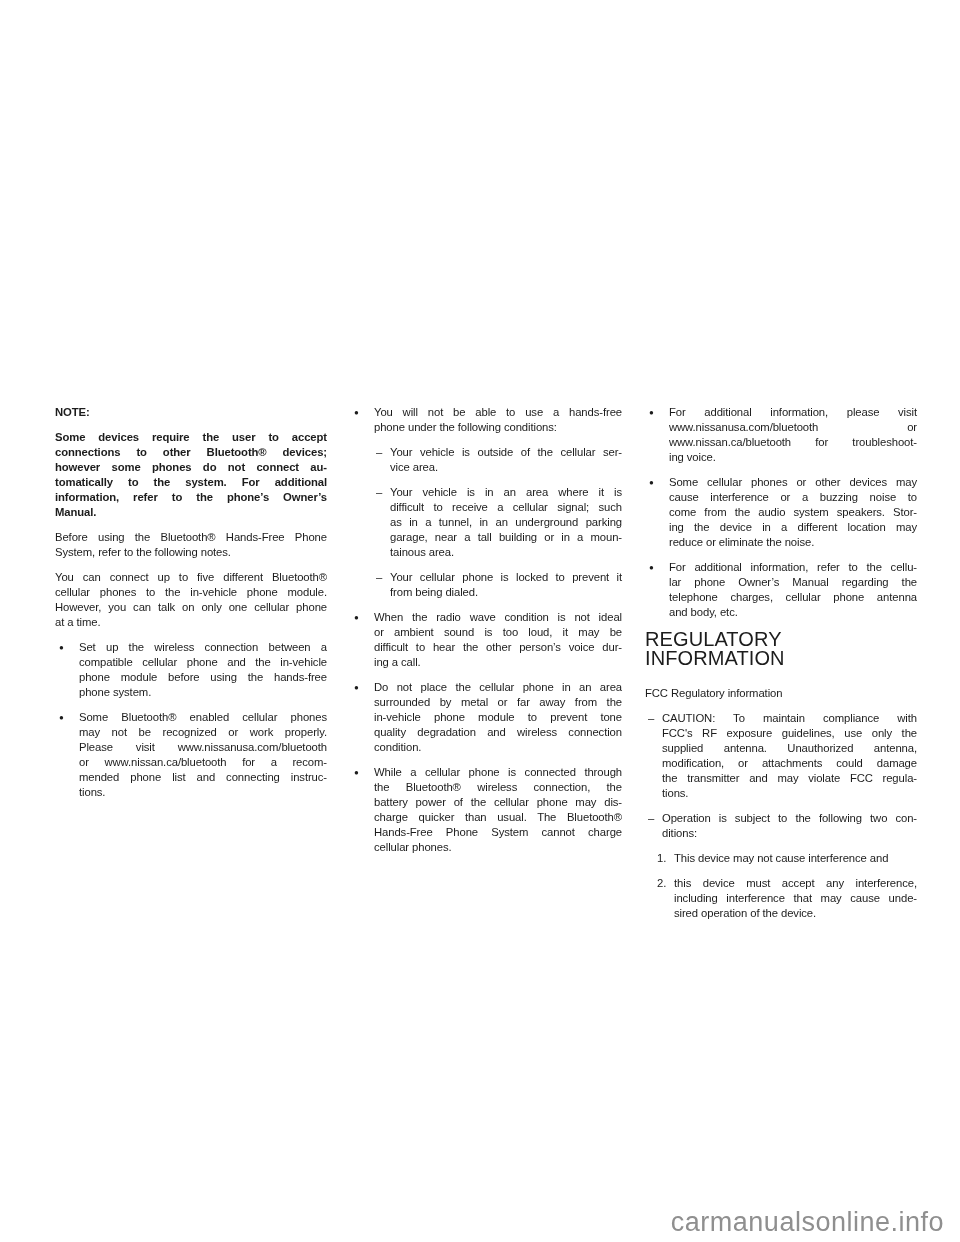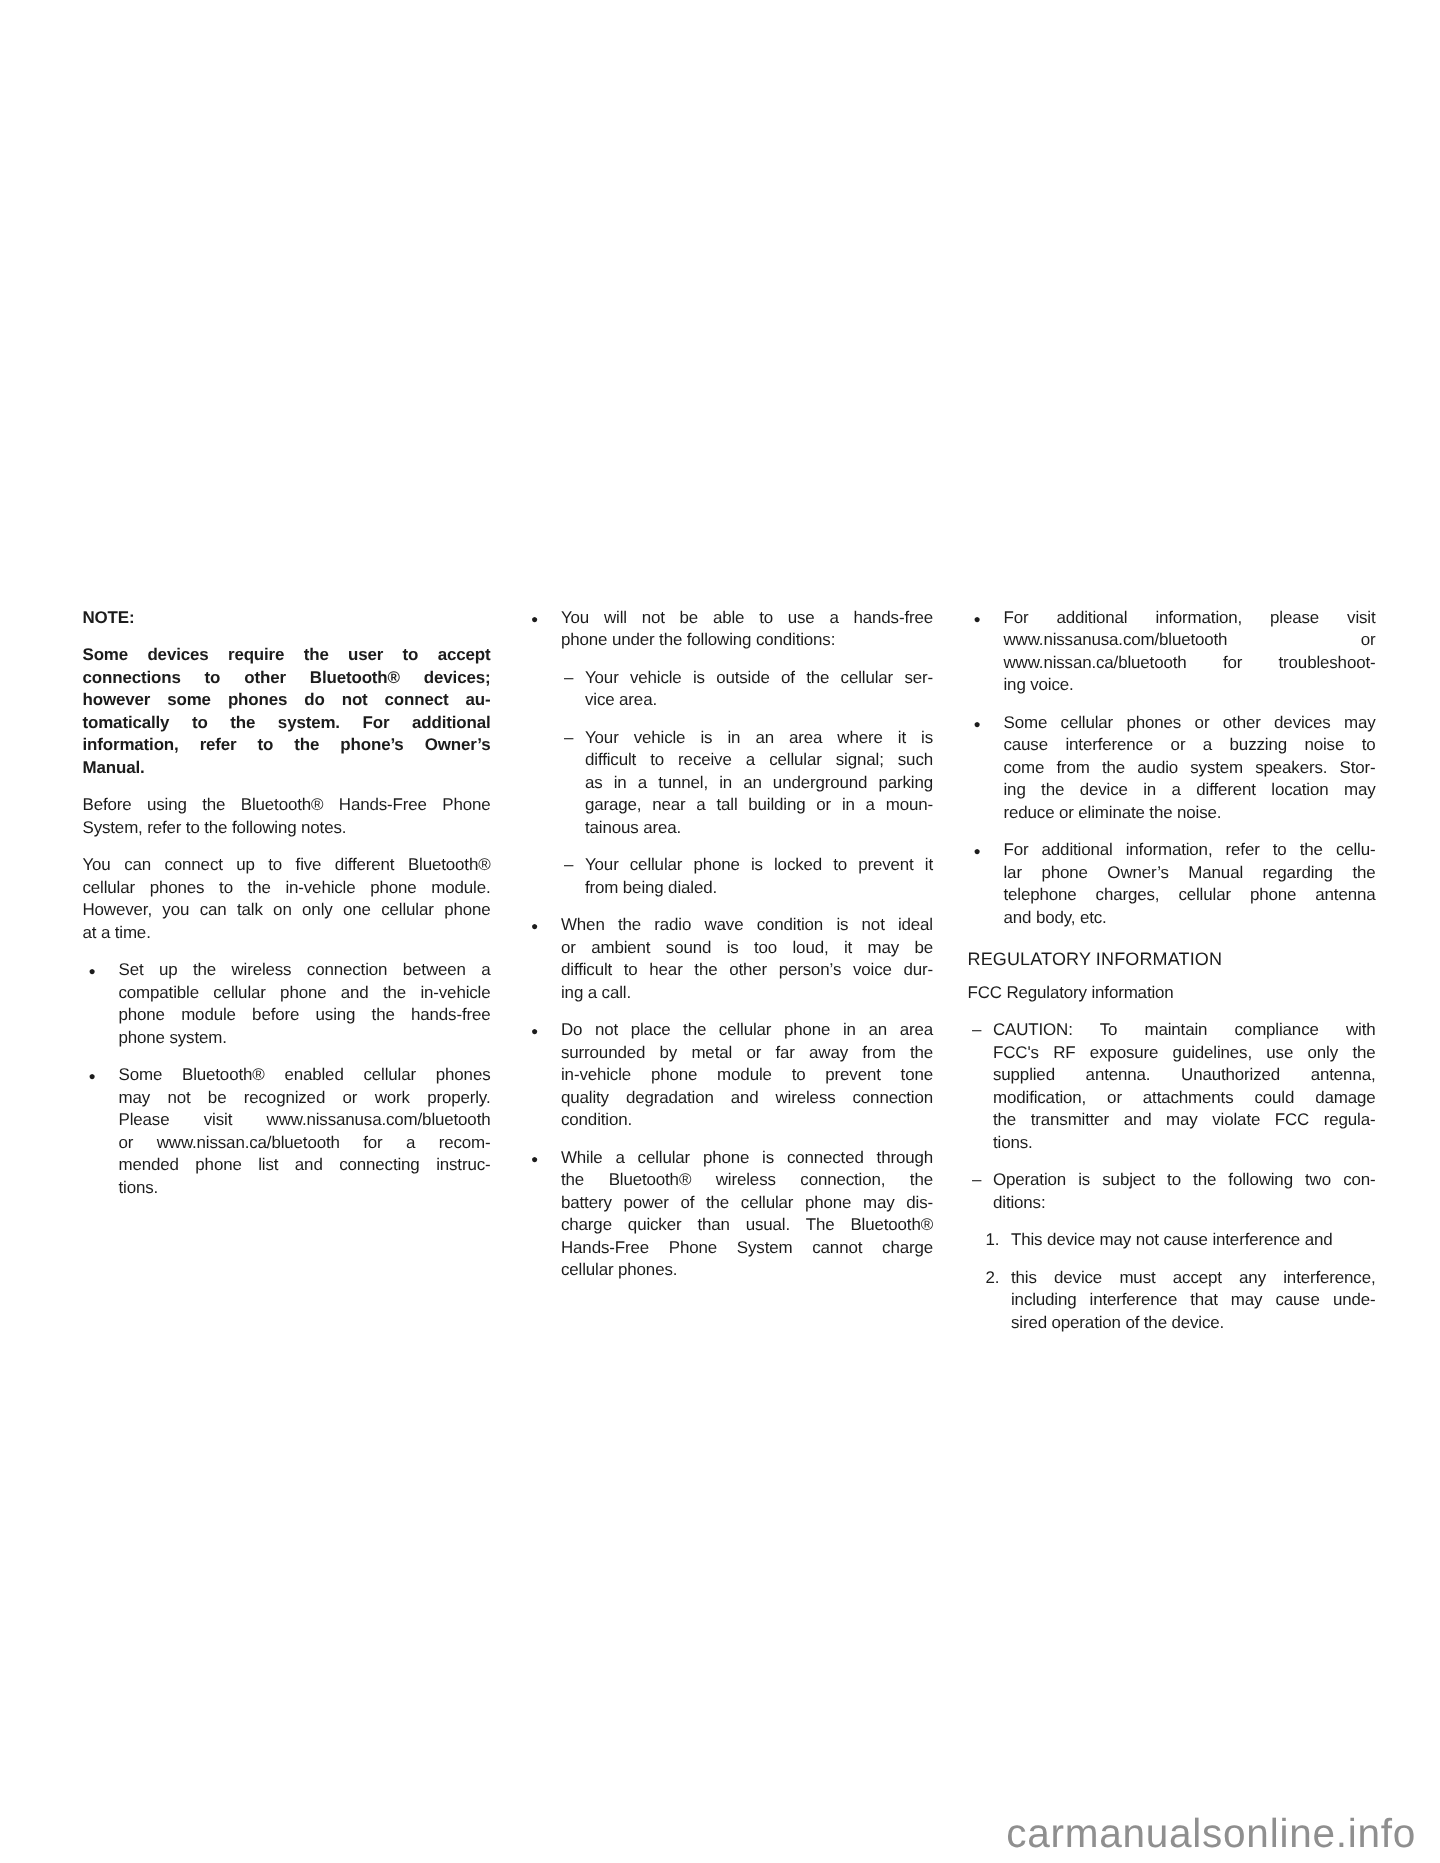--- a/index.html
+++ b/index.html
@@ -17,21 +17,21 @@
     width:272px;
     font-size:11.3px;
     line-height:15px;
     letter-spacing:-0.1px;
   }
   #col-left{left:55px;}
   #col-middle{left:350px;}
   #col-right{left:645px;}
   .blk{position:relative;margin-bottom:10px;}
   .p-bold{font-weight:bold;}
-  .h1{font-size:12px;line-height:19px;margin-bottom:6px;letter-spacing:0.1px;}
+  .h1{font-size:20px;line-height:19px;margin-bottom:18px;letter-spacing:0.1px;}
   .bullet{padding-left:24px;}
   .dash{padding-left:40px;}
   .dash1{padding-left:17px;}
   .num{padding-left:29px;}
   .marker{position:absolute;top:0;left:3px;line-height:15px;}
   .bullet > .marker{left:4px;font-size:8px;}
   .dash > .marker{left:26px;}
   .dash1 > .marker{left:3px;}
   .num > .marker{left:12px;}
   .ln{text-align:justify;text-align-last:justify;}

